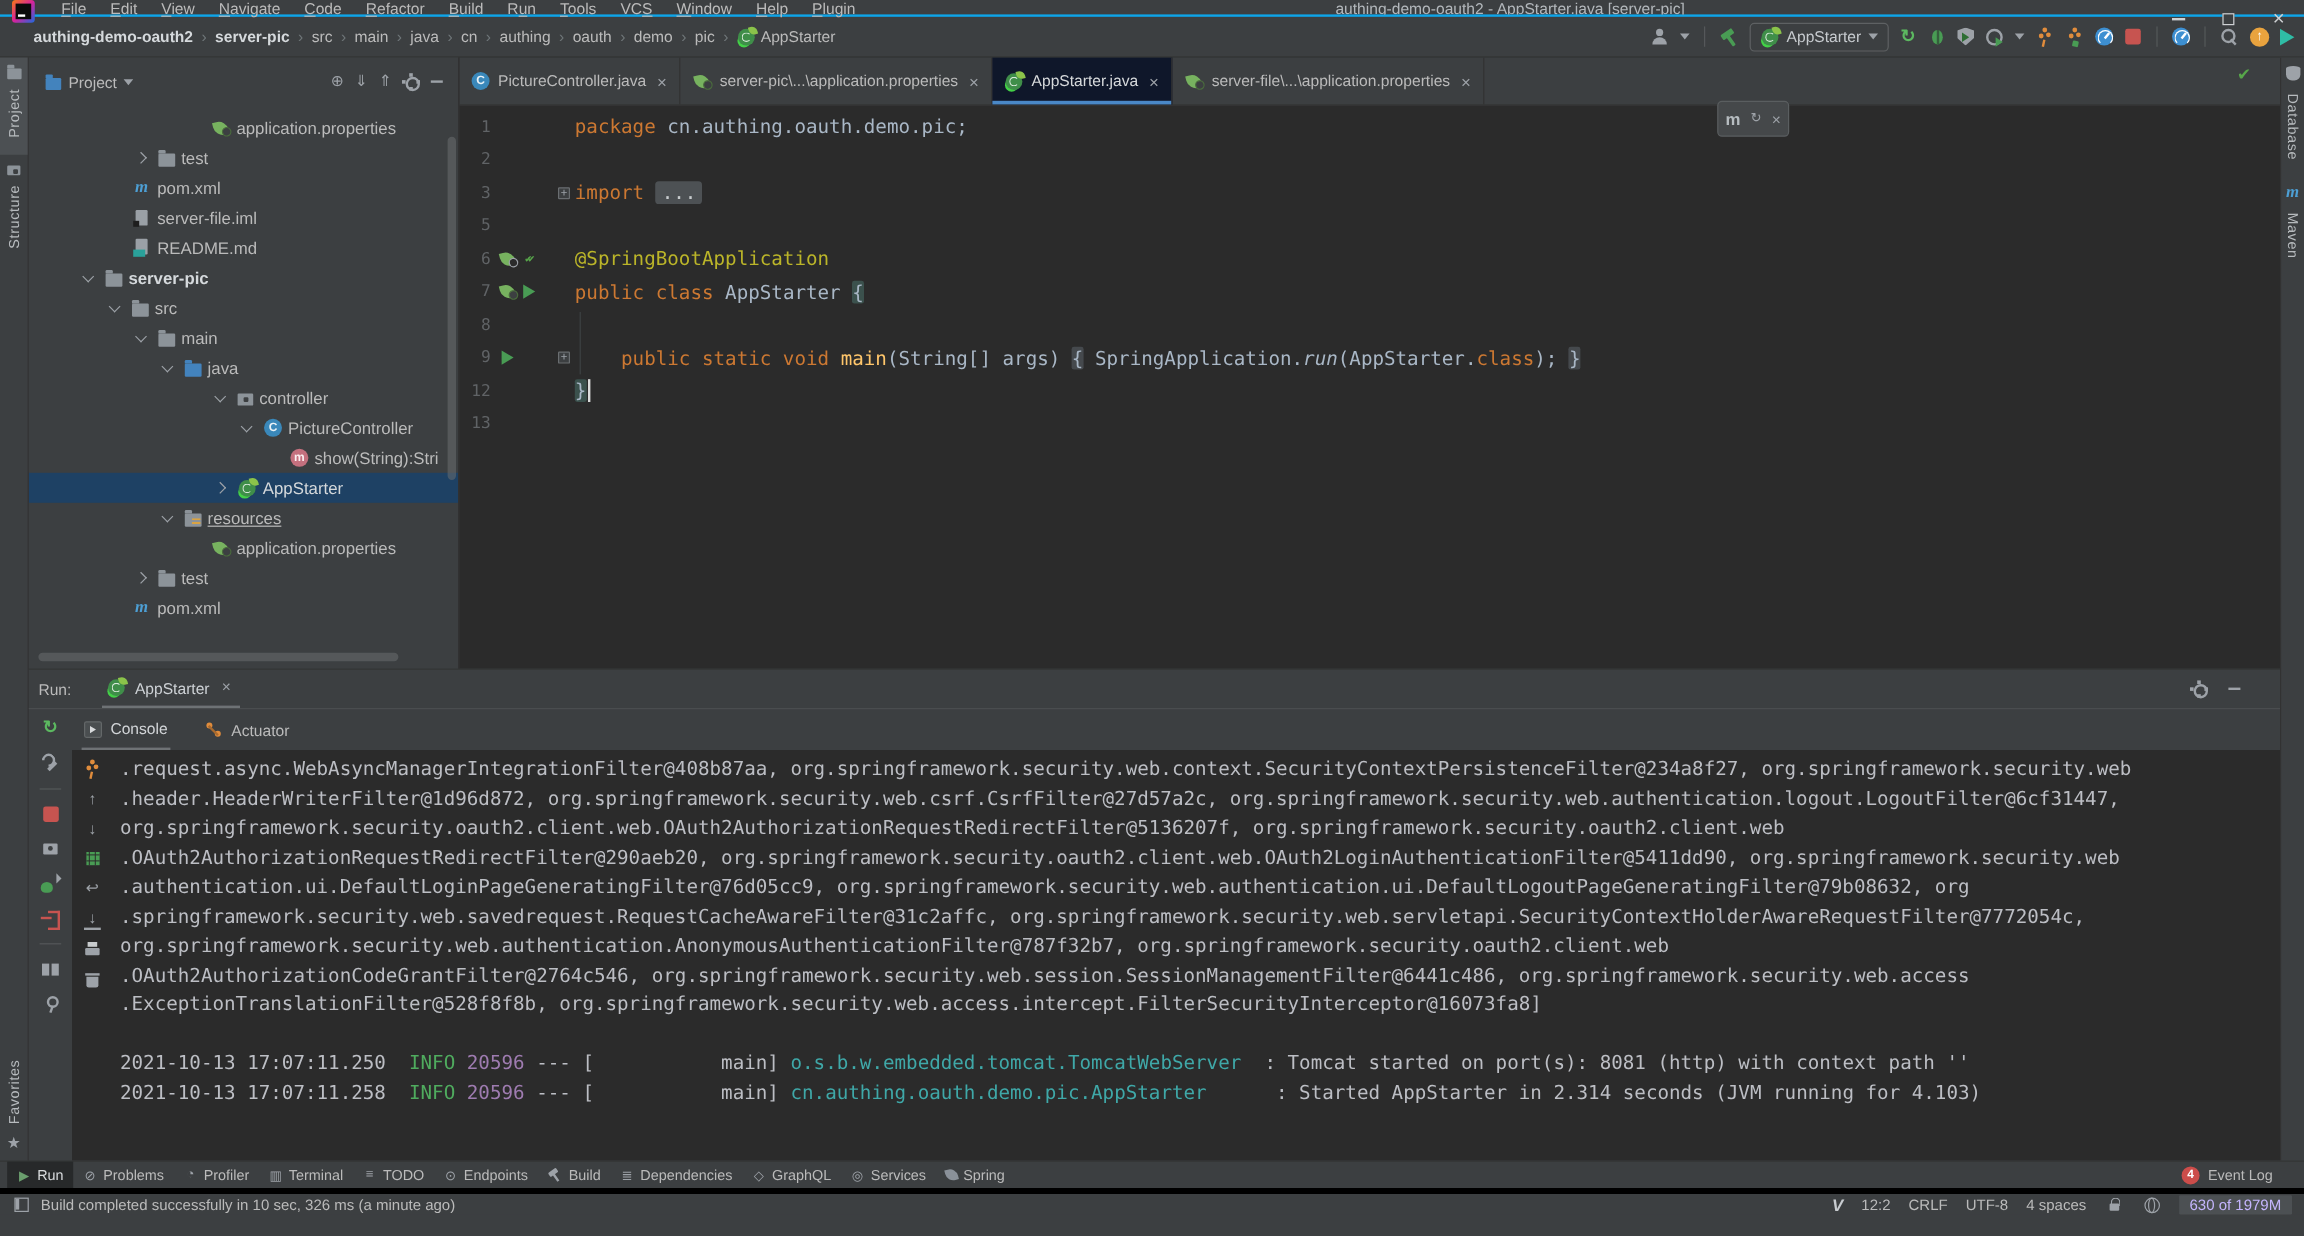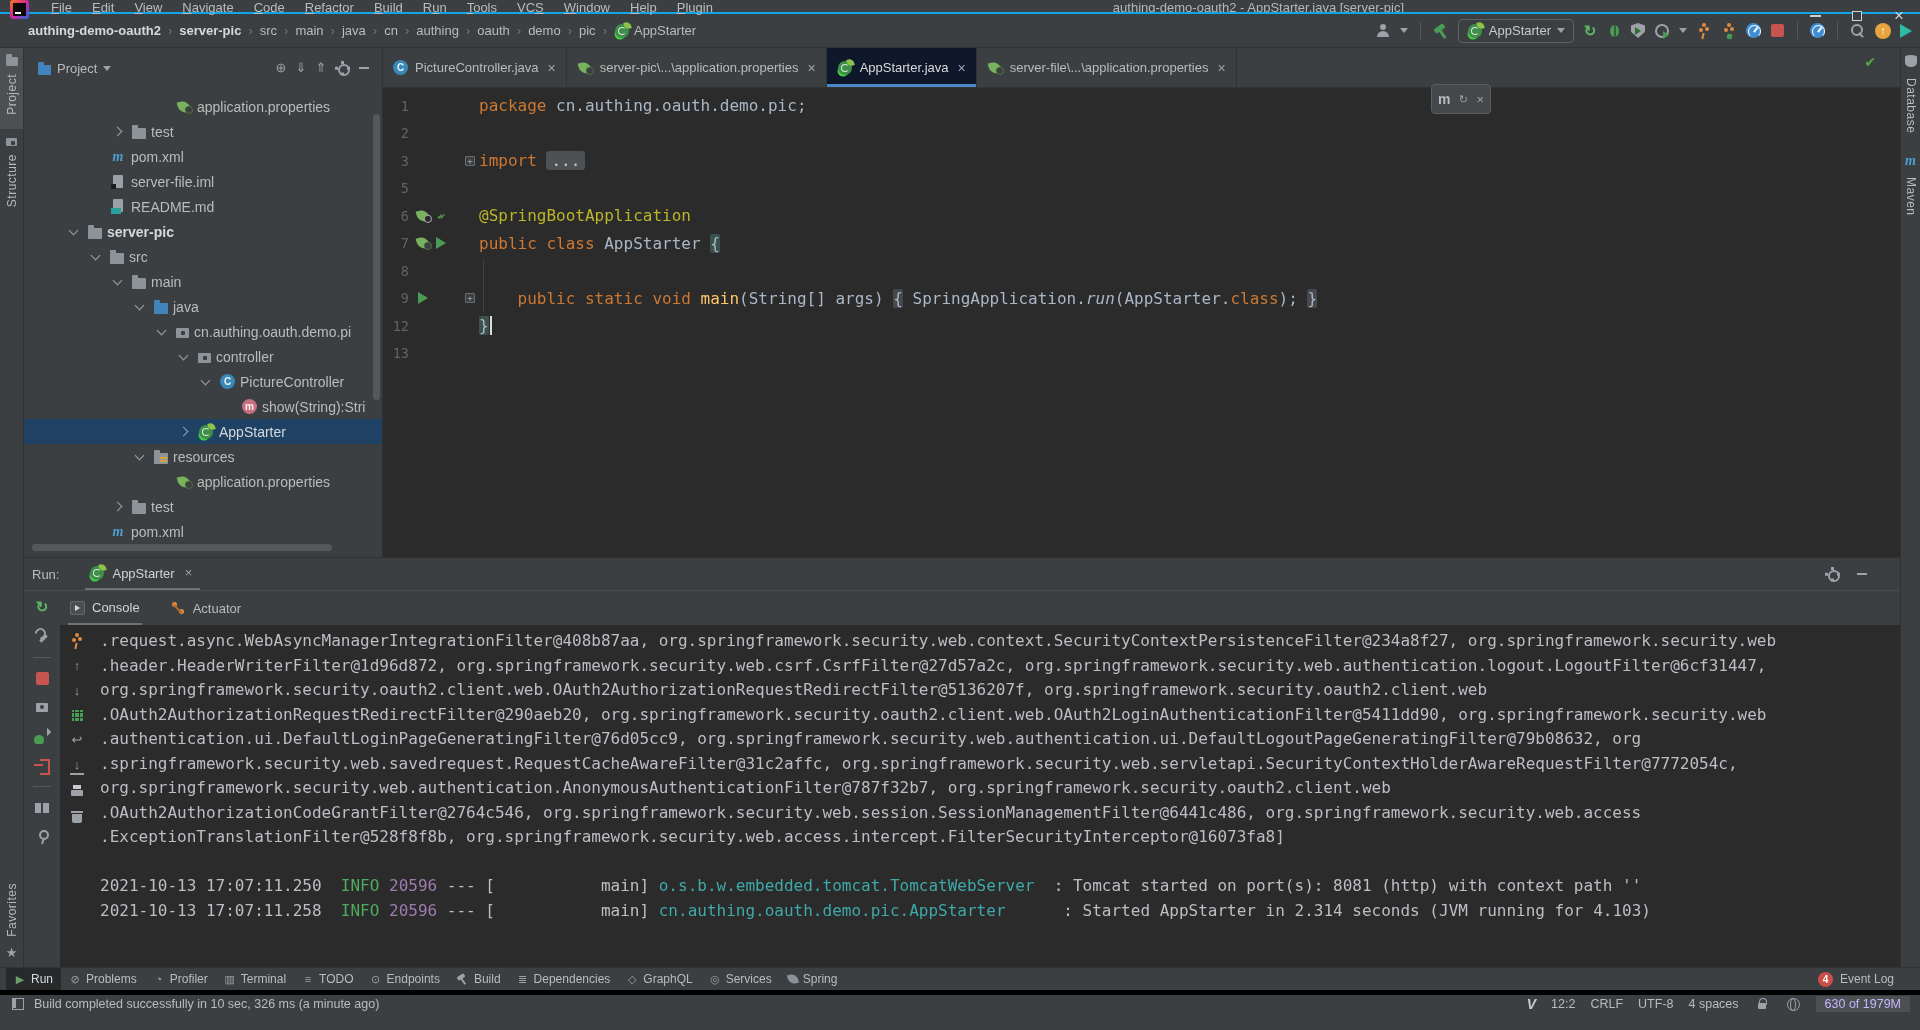--- a/index.html
+++ b/index.html
@@ -397,27 +397,20 @@
                 <span class="ic ic-folder"></span>
                 <span>main</span>
               </div>
               <div class="trow" style="padding-left: 105px;">
                 <span class="aslot">
                   <span class="chev d"></span>
                 </span>
                 <span class="ic ic-folder blue"></span>
                 <span>java</span>
               </div>
-              <div class="trow" style="padding-left: 127px;">
-                <span class="aslot">
-                  <span class="chev d"></span>
-                </span>
-                <span class="ic ic-package"></span>
-                <span>cn.authing.oauth.demo.pi</span>
-              </div>
               <div class="trow" style="padding-left: 149px;">
                 <span class="aslot">
                   <span class="chev d"></span>
                 </span>
                 <span class="ic ic-package"></span>
                 <span>controller</span>
               </div>
               <div class="trow" style="padding-left: 171px;">
                 <span class="aslot">
                   <span class="chev d"></span>
@@ -430,21 +423,21 @@
                 <span class="ic-method">m</span>
                 <span>show(String):Stri</span>
               </div>
               <div class="trow sel" style="padding-left: 149px;">
                 <span class="aslot">
                   <span class="chev r"></span>
                 </span>
                 <span class="ic ic-boot run"></span>
                 <span>AppStarter</span>
               </div>
-              <div class="trow" style="padding-left: 105px;">
+              <div class="trow" style="padding-left: 105px; text-decoration: underline;">
                 <span class="aslot">
                   <span class="chev d"></span>
                 </span>
                 <span class="ic ic-folder res"></span>
                 <span>resources</span>
               </div>
               <div class="trow" style="padding-left: 127px;">
                 <span class="aslot"></span>
                 <span class="ic ic-leaf"></span>
                 <span>application.properties</span>

